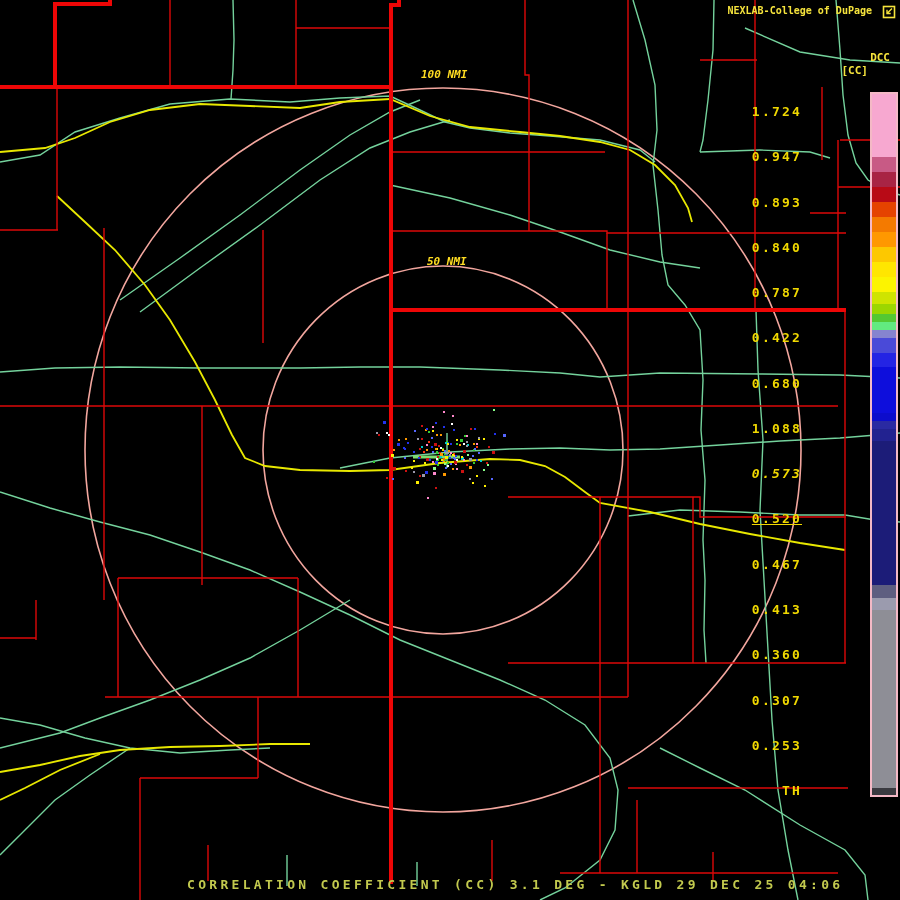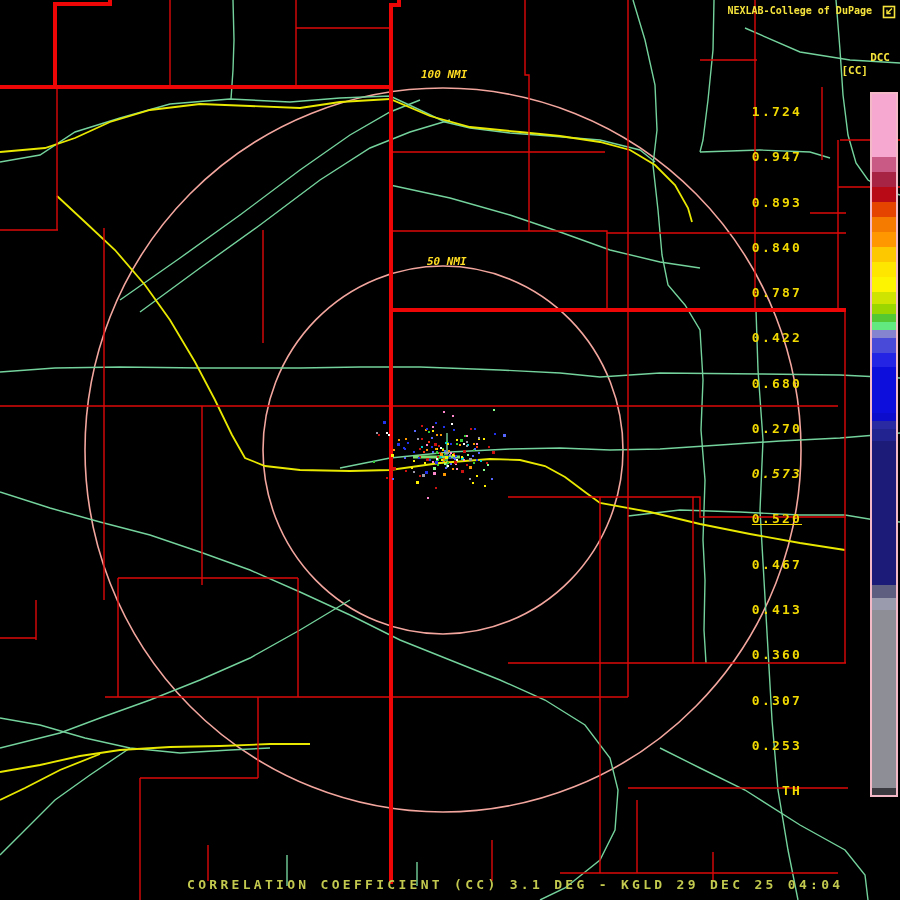--- a/index.html
+++ b/index.html
@@ -330,34 +330,34 @@
       <div class="seg" style="height: 7px; background: rgb(58, 58, 64);"></div>
     </div>
   <div id="cbl-holder">
       <div class="cbl" style="right: 98px; top: 104px;">1.724</div>
       <div class="cbl" style="right: 98px; top: 149px;">0.947</div>
       <div class="cbl" style="right: 98px; top: 195px;">0.893</div>
       <div class="cbl" style="right: 98px; top: 240px;">0.840</div>
       <div class="cbl" style="right: 98px; top: 285px;">0.787</div>
       <div class="cbl" style="right: 98px; top: 330px;">0.422</div>
       <div class="cbl" style="right: 98px; top: 376px;">0.680</div>
-      <div class="cbl" style="right: 98px; top: 421px;">0.270</div>
+      <div class="cbl" style="right: 98px; top: 421px;">1.088</div>
       <div class="cbl" style="right: 98px; top: 466px; font-style: italic;">0.573</div>
       <div class="cbl" style="right: 98px; top: 511px; text-decoration: underline;">0.520</div>
       <div class="cbl" style="right: 98px; top: 557px;">0.467</div>
       <div class="cbl" style="right: 98px; top: 602px;">0.413</div>
       <div class="cbl" style="right: 98px; top: 647px;">0.360</div>
       <div class="cbl" style="right: 98px; top: 693px;">0.307</div>
       <div class="cbl" style="right: 98px; top: 738px;">0.253</div>
       <div class="cbl" style="right: 98px; top: 783px;">TH</div>
     </div>
 
   <div id="brand" class="txt">NEXLAB-College of DuPage</div>
   <svg id="popout" viewBox="0 0 14 15">
     <rect x="1.5" y="2.5" width="11" height="11" fill="none" stroke="#f5e33c" stroke-width="1.6"></rect>
     <path d="M10,4.5 L5,9.5 M5,5.8 V9.5 H8.7" fill="none" stroke="#f5e33c" stroke-width="1.4"></path>
   </svg>
   <div id="prodcode" class="txt">DCC</div>
   <div id="prodbracket" class="txt">[CC]</div>
   <div id="ring100" class="txt">100 NMI</div>
   <div id="ring50" class="txt">50 NMI</div>
-  <div id="footer-title" class="txt">CORRELATION COEFFICIENT (CC) 3.1 DEG - KGLD 29 DEC 25 04:04</div>
+  <div id="footer-title" class="txt">CORRELATION COEFFICIENT (CC) 3.1 DEG - KGLD 29 DEC 25 04:06</div>
 </div>
 
 </body></html>

